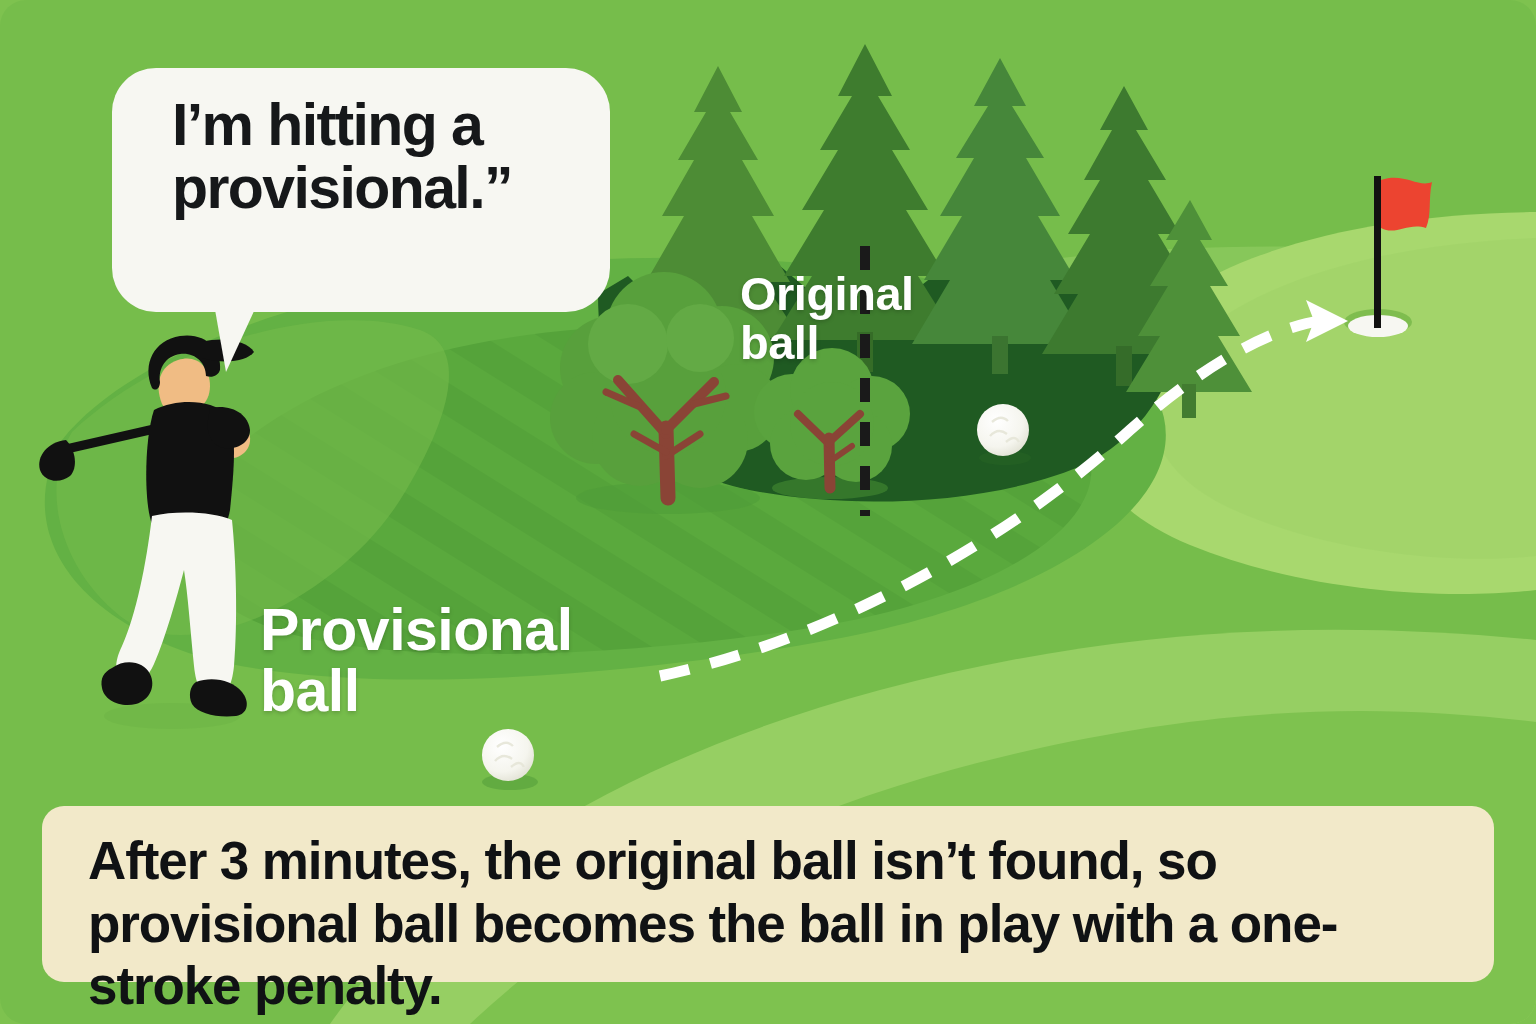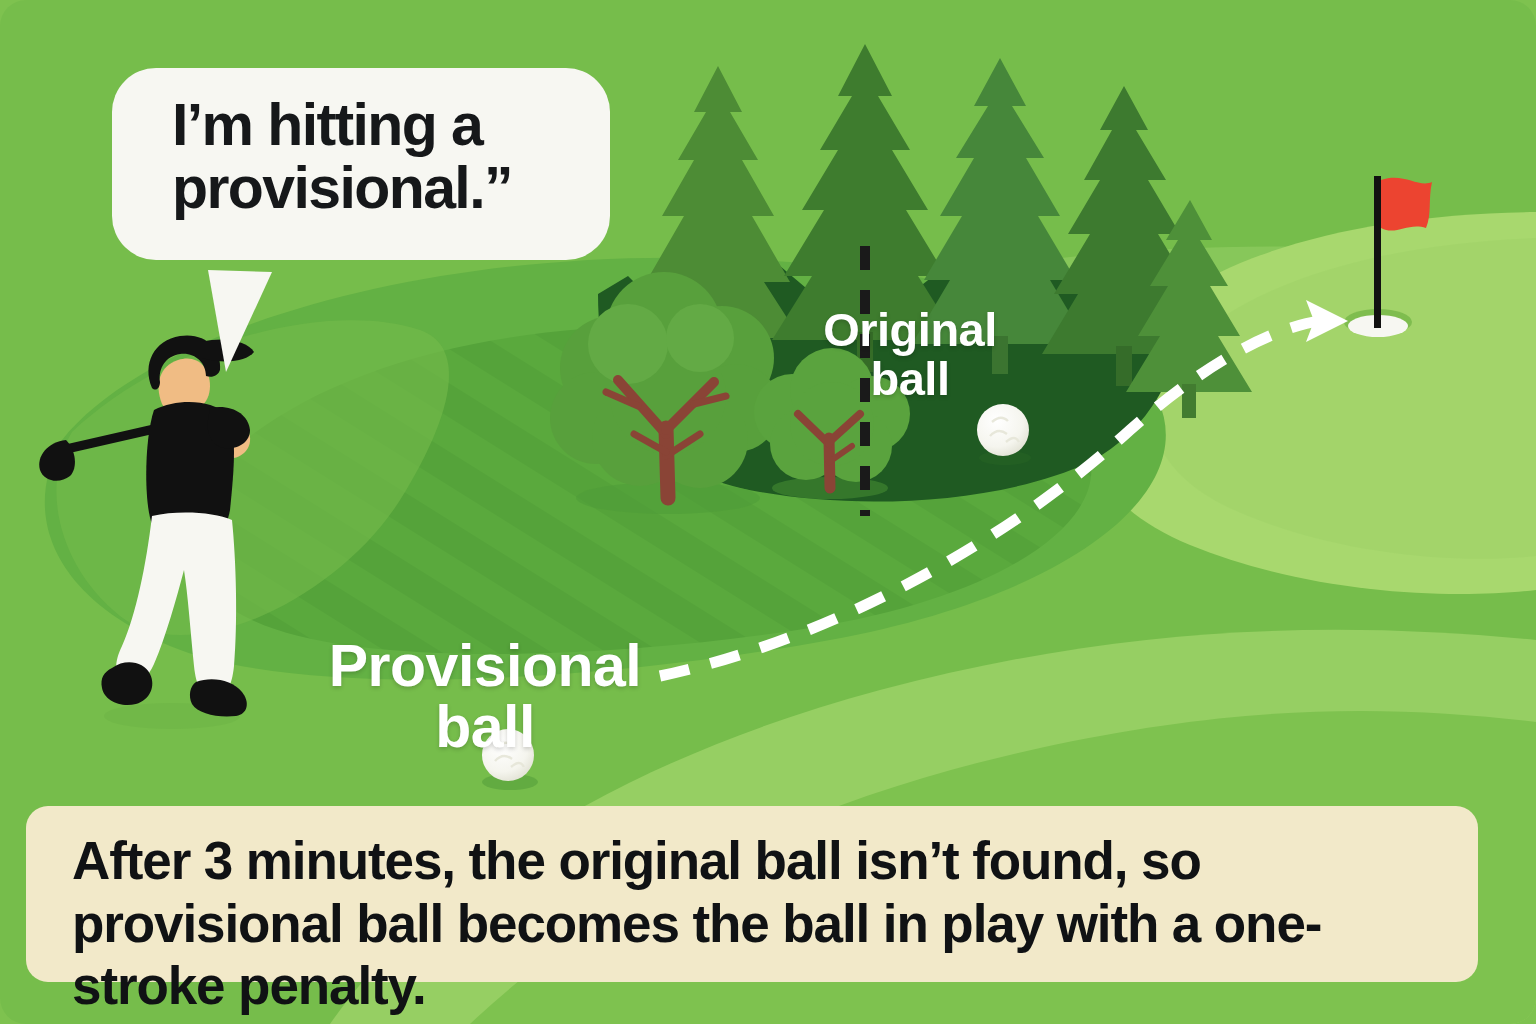--- a/index.html
+++ b/index.html
@@ -20,60 +20,59 @@
     inset: 0;
     width: 1536px;
     height: 1024px;
     display: block;
   }
   .overlay-text {
     position: absolute;
     color: #ffffff;
     font-weight: bold;
     line-height: 1.04;
-    text-align: center;
+    text-align: left;
     letter-spacing: -0.5px;
     text-shadow: 0 2px 4px rgba(0,0,0,0.18);
     white-space: pre-line;
-    margin-top: 36px;
   }
   #label-original-ball {
     left: 740px;
     top: 270px;
     width: 340px;
     font-size: 47px;
   }
   #label-provisional-ball {
     left: 260px;
     top: 600px;
     width: 450px;
     font-size: 59px;
   }
   #speech-bubble {
     position: absolute;
     left: 112px;
     top: 68px;
     width: 498px;
-    height: 192px;
+    height: 244px;
     background: #f7f7f2;
     border-radius: 44px;
     box-sizing: border-box;
     padding: 26px 34px 22px 60px;
   }
   #speech-bubble-text {
     color: #16181a;
     font-size: 59px;
     font-weight: bold;
     line-height: 1.06;
     letter-spacing: -1.6px;
     white-space: pre-line;
   }
   #caption-box {
     position: absolute;
-    left: 26px;
+    left: 42px;
     top: 806px;
     width: 1452px;
     height: 176px;
     background: #f2e9c9;
     border-radius: 22px;
     box-sizing: border-box;
     padding: 24px 24px 0 46px;
   }
   #caption-text {
     color: #101214;

